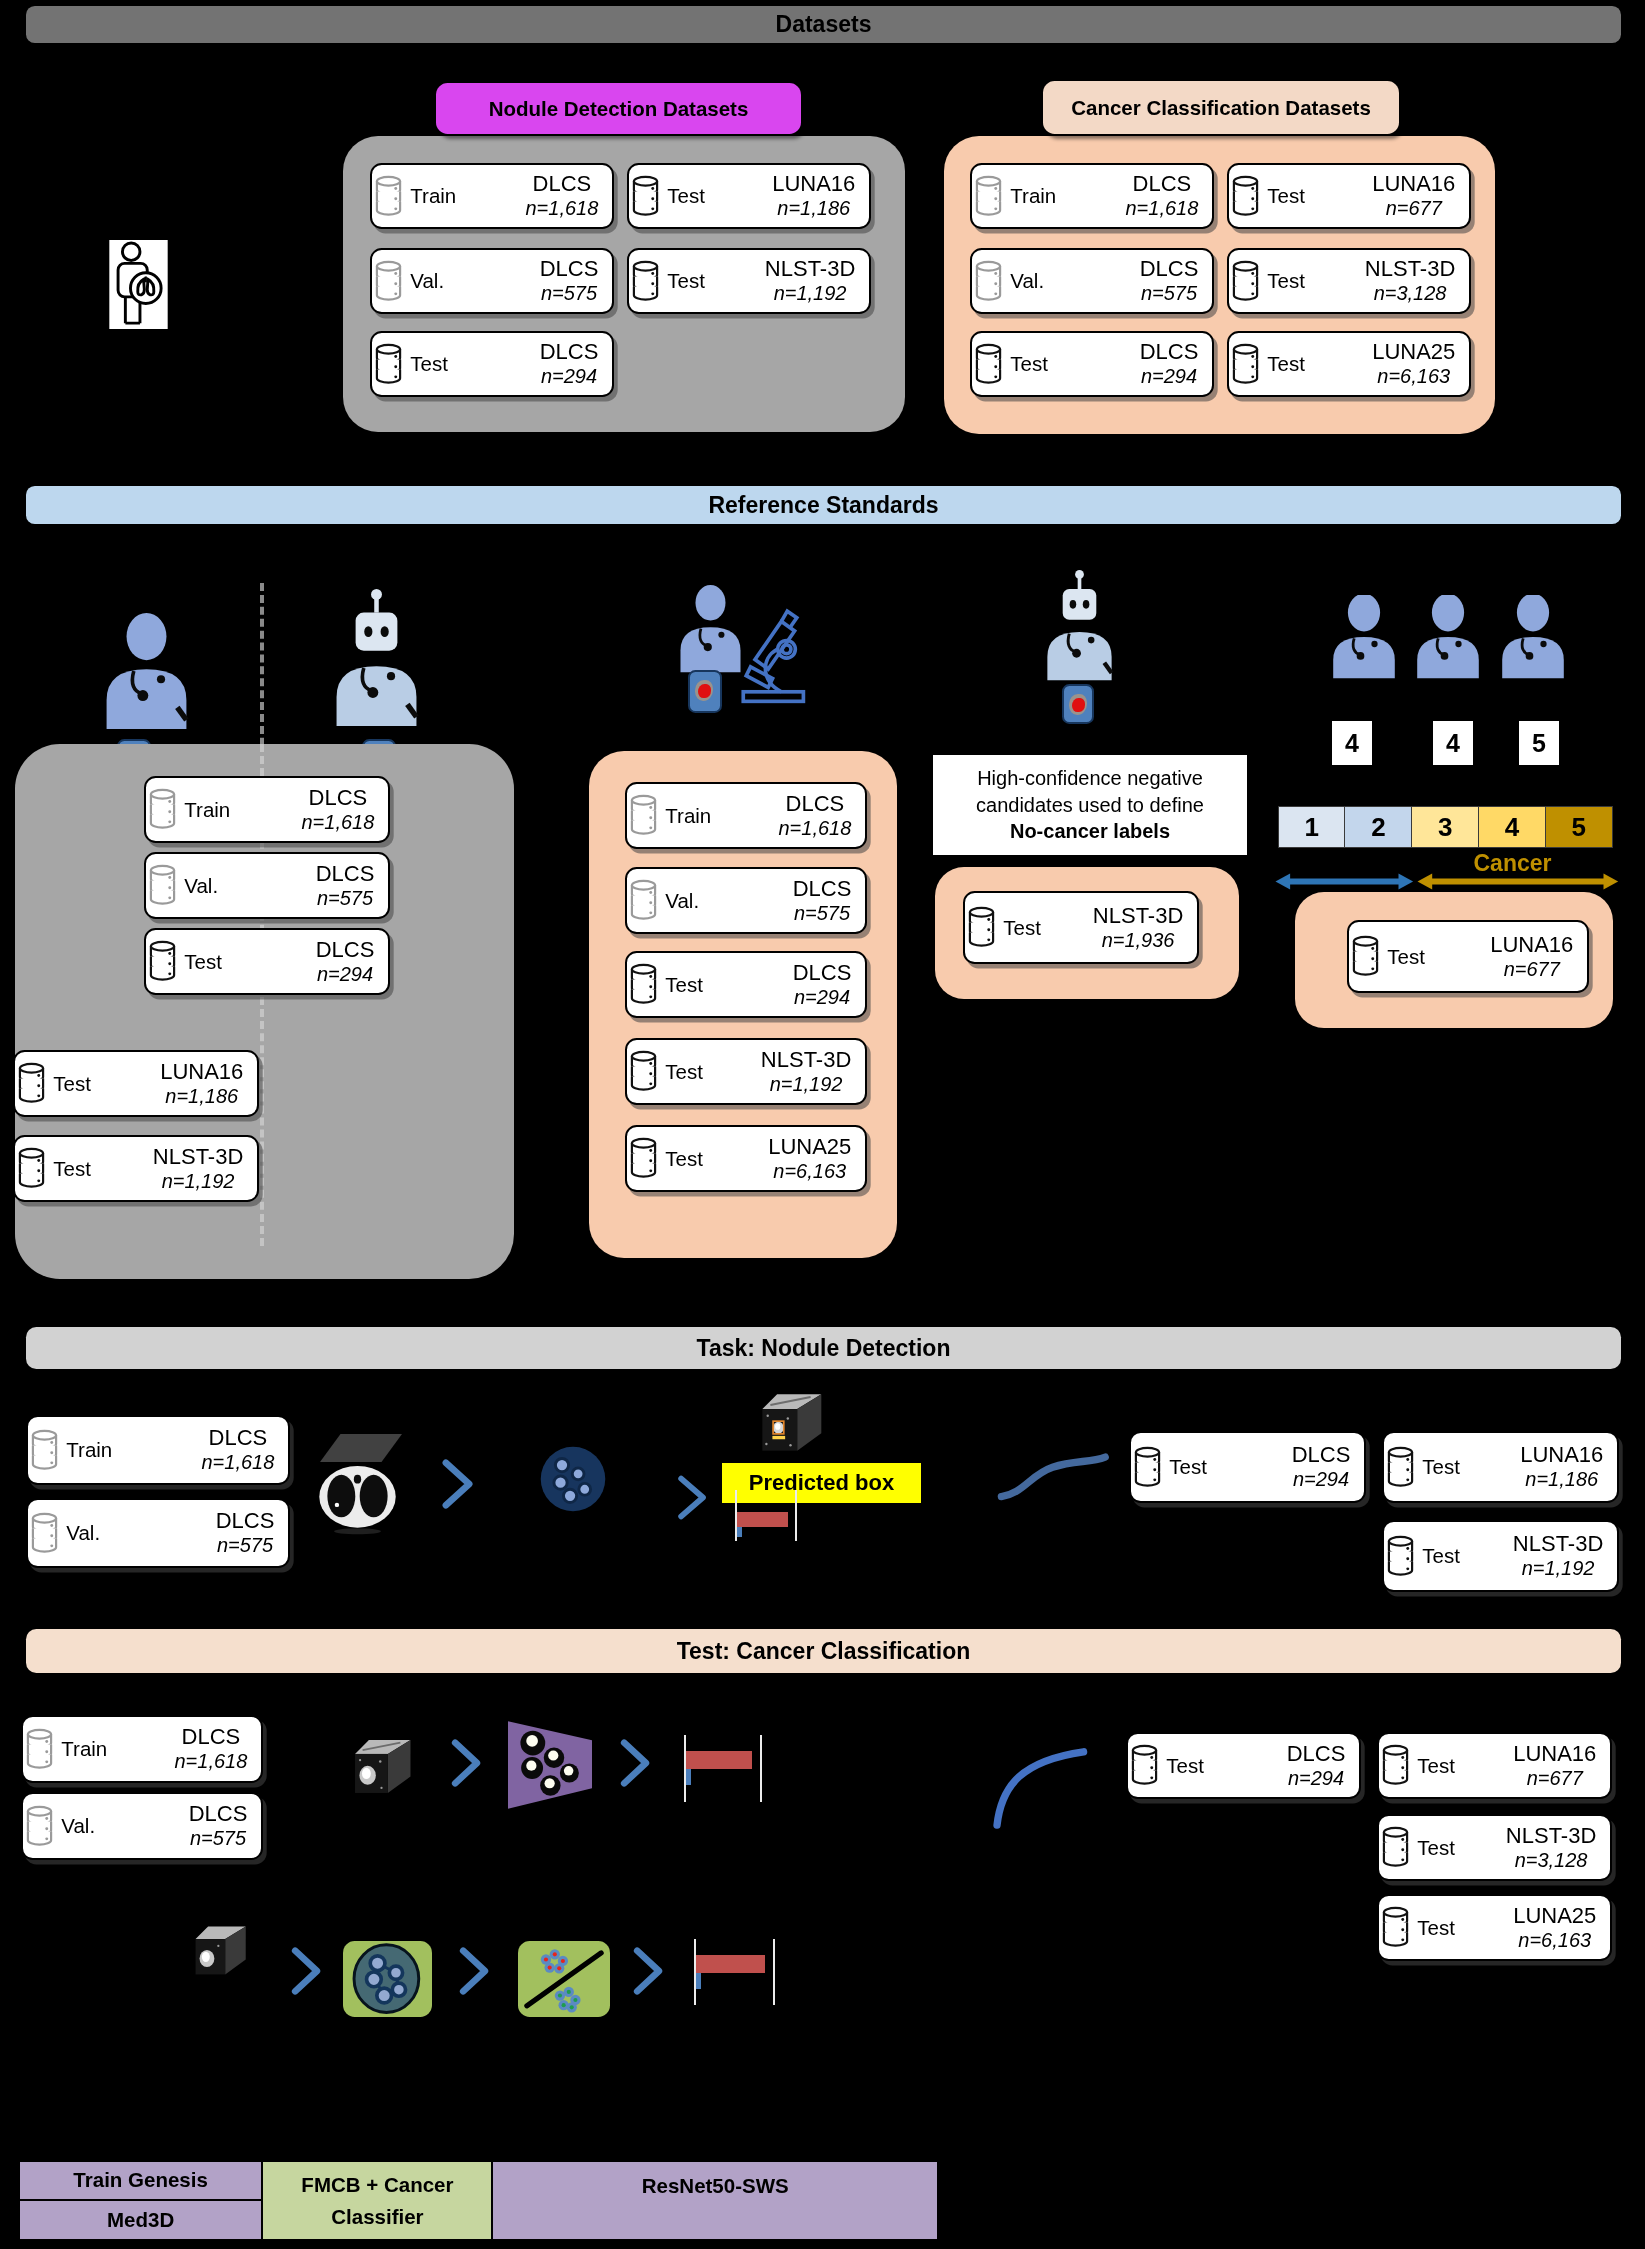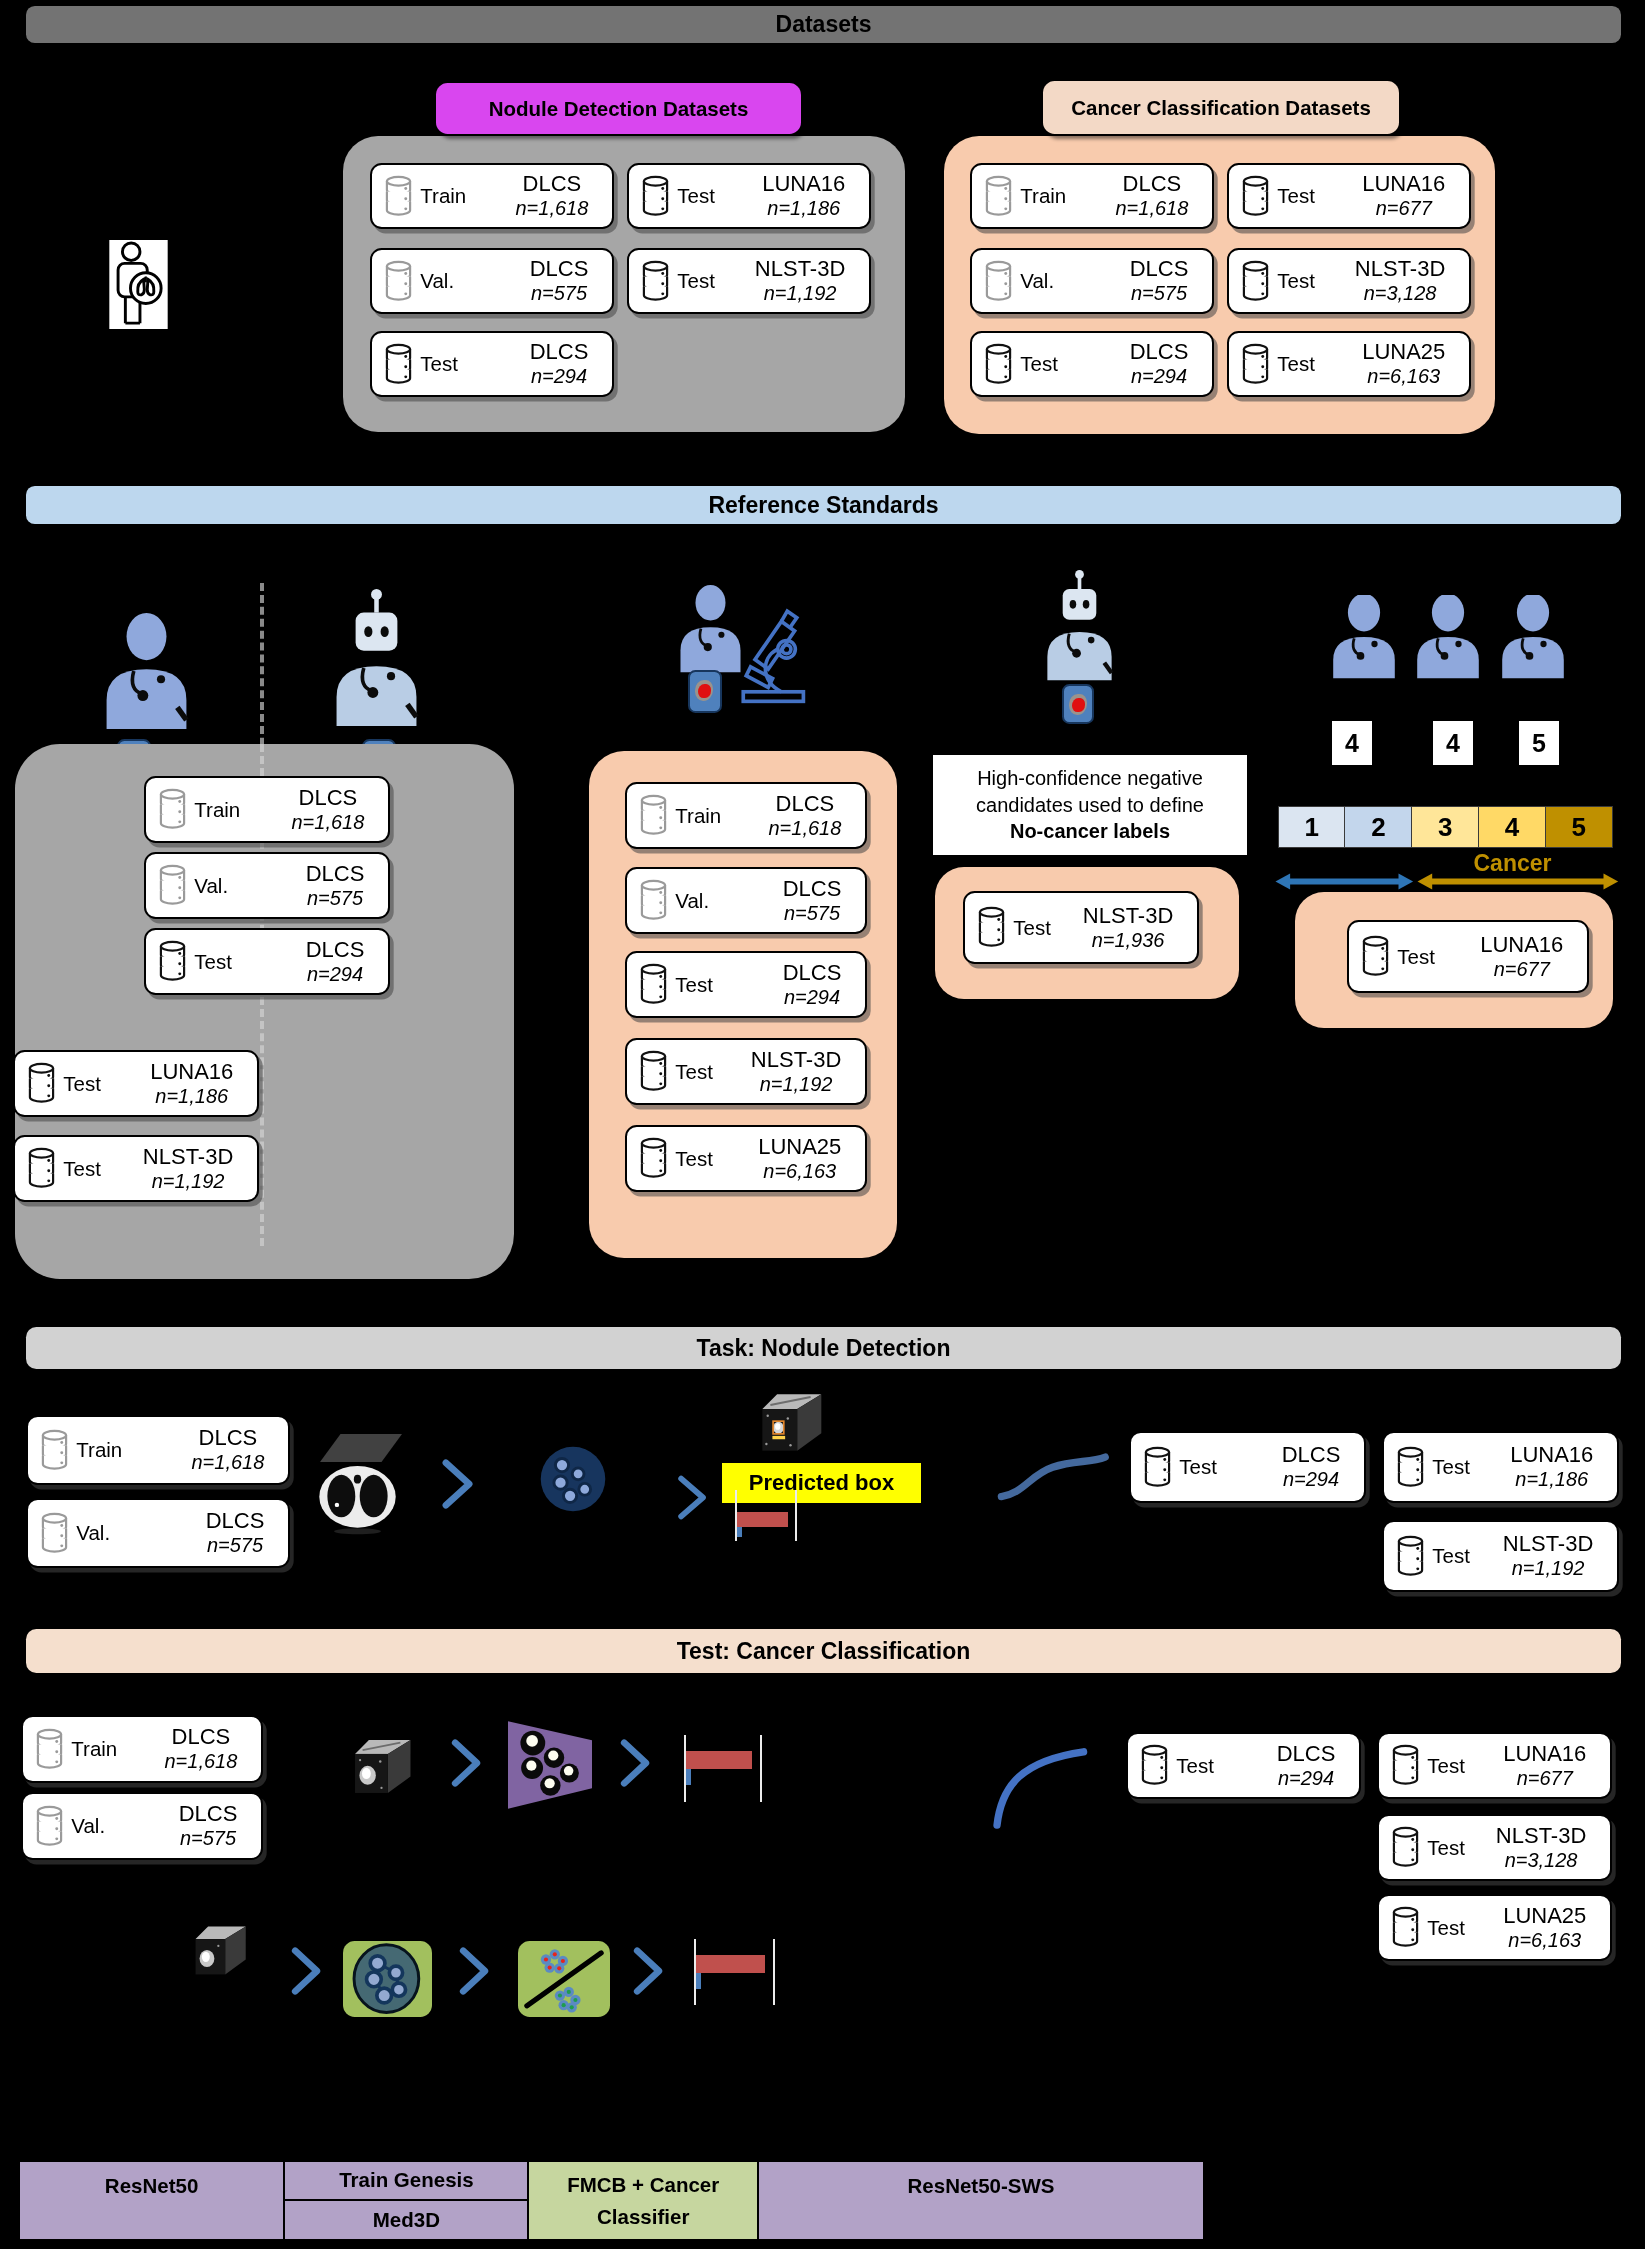--- a/index.html
+++ b/index.html
@@ -6,21 +6,21 @@
   #canvas{position:relative;width:1646px;height:2250px;background:#000;overflow:hidden;
           font-family:"Liberation Sans",sans-serif;color:#000;}
   .abs{position:absolute;}
   .sec-hdr{position:absolute;display:flex;align-items:center;justify-content:center;
            font-weight:700;font-size:23px;border-radius:8.8px;}
   .pill{position:absolute;display:flex;align-items:center;justify-content:center;
         font-weight:700;font-size:20.5px;border-radius:11.7px;box-shadow:3.7px 4.4px 3.7px rgba(0,0,0,.45);}
   .panel{position:absolute;box-shadow:4.4px 5.1px 3.7px rgba(0,0,0,.35);}
   .db-box{position:absolute;background:#fff;border:2.2px solid #000;border-radius:11.7px;
           box-shadow:3.7px 4.4px 0 rgba(70,70,70,.55);display:flex;align-items:center;
-          padding:0 12px;box-sizing:border-box;}
+          padding:0 2px;box-sizing:border-box;}
   .db-box .split{font-size:20.5px;margin-left:7.3px;white-space:nowrap;}
   .db-box .ds{margin-left:auto;margin-right:11.7px;text-align:center;line-height:1.18;}
   .db-box .dname{font-size:22px;display:block;white-space:nowrap;}
   .db-box .dn{font-size:20px;font-style:italic;display:block;white-space:nowrap;}
   .ct-patch{position:absolute;width:34px;height:43px;background:#4f81bd;border:2.2px solid #17365d;
             border-radius:7.3px;box-sizing:border-box;}
   .ct-patch::before{content:"";position:absolute;left:5.1px;top:8px;width:18.3px;height:21px;
             background:#9a938c;border-radius:55% 45% 60% 50%;}
   .ct-patch::after{content:"";position:absolute;left:8px;top:11.7px;width:12.5px;height:14.7px;
             background:#e01010;border-radius:60% 45% 55% 50%;}
@@ -385,23 +385,20 @@
     </svg>
 
   <div class="sbar" style="left:694px;top:1939px;width:81px;height:66px;">
     <span class="vline" style="left:0;"></span>
     <span class="vline" style="right:0;"></span>
     <span class="rbar" style="left:2.2px;top:16px;width:69px;height:18.3px;"></span>
     <span class="btick" style="left:2.2px;top:34px;height:16px;"></span>
   </div>
 
   <div class="legend" style="left:17.6px;top:2160px;width:1194px;height:81px;">
-    <div class="lcell" style="width:268px;background:#b2a2c7;">
-      <span class="ltxt">ResNet50</span>
-    </div>
     <div class="lcell" style="width:246px;background:#b2a2c7;padding:0;">
       <div class="lsplit top">
         <span>Train Genesis</span>
       </div>
       <div class="lsplit">
         <span>Med3D</span>
       </div>
     </div>
     <div class="lcell" style="width:232px;background:#c6d69f;justify-content:flex-start;">
       <span class="ltxt" style="text-align:center;line-height:1.55;padding:7.3px 17.6px 0;">FMCB + Cancer Classifier</span>

